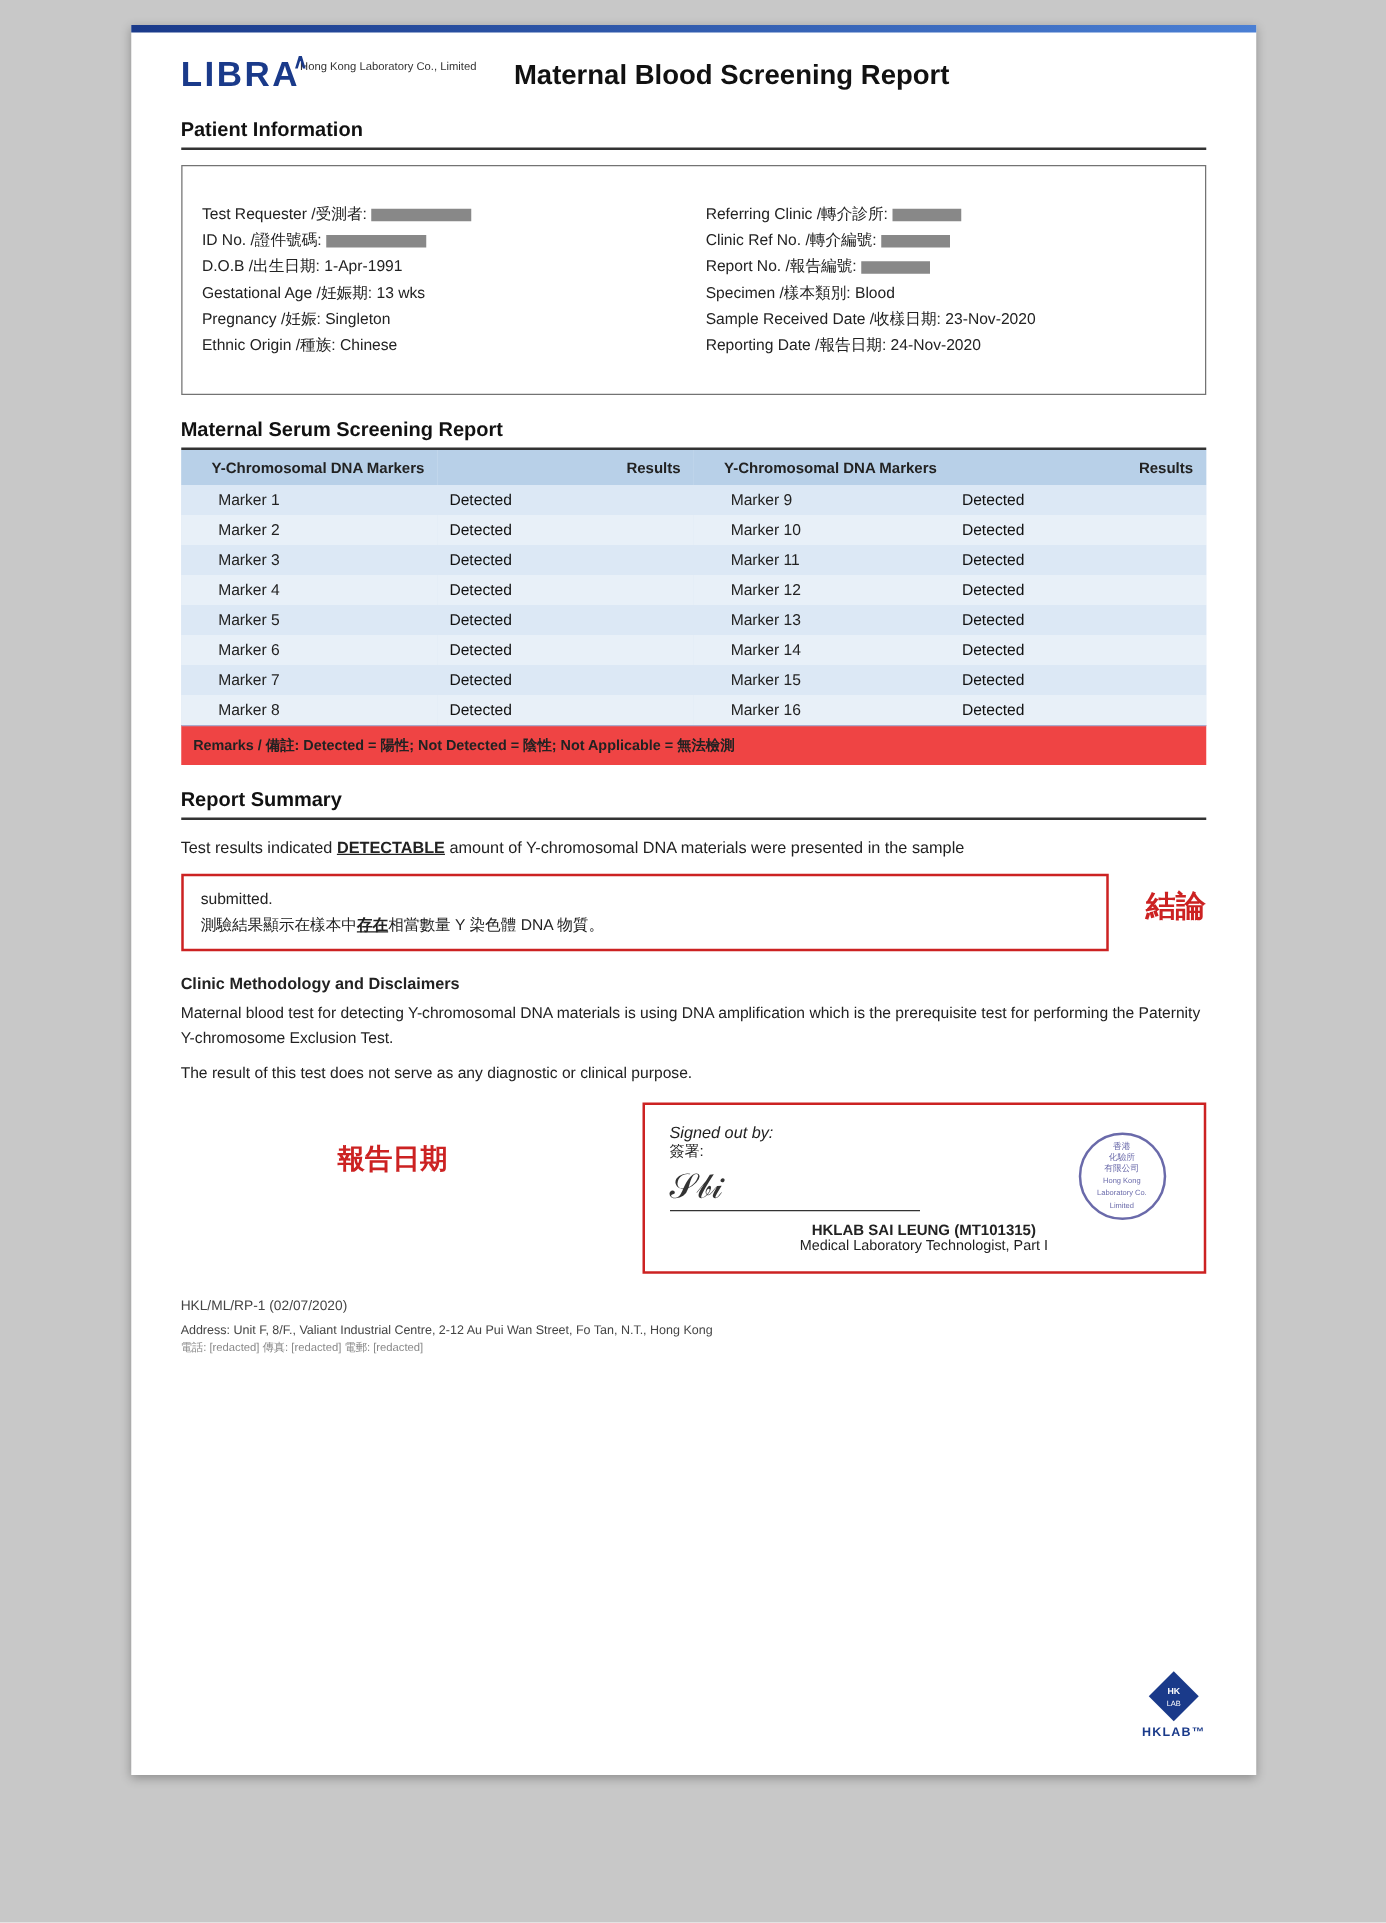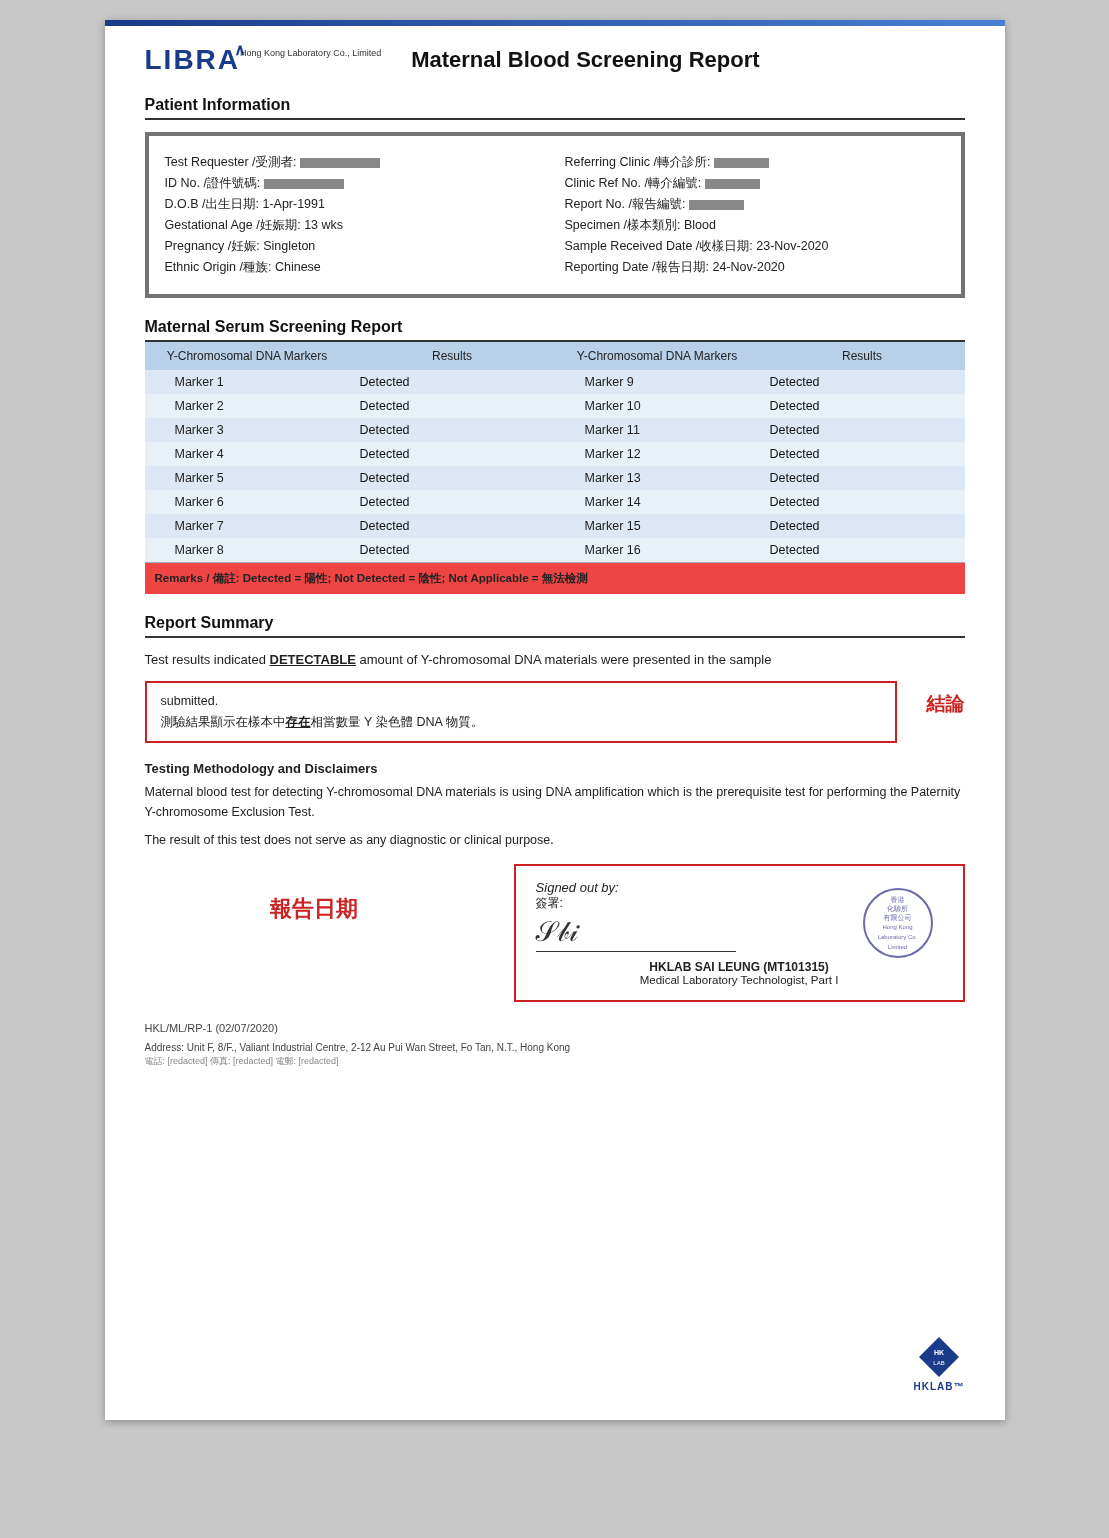--- a/index.html
+++ b/index.html
@@ -55,22 +55,22 @@
     }
     .section-header {
       font-size: 16px;
       font-weight: bold;
       color: #111;
       border-bottom: 2px solid #333;
       padding-bottom: 4px;
       margin-bottom: 12px;
     }
     .patient-info {
-      border: 4px solid #737373;
-      padding: 16px 16px;
+      border: 1px solid #737373;
+      padding: 28px 16px;
       margin-bottom: 20px;
     }
     .patient-grid {
       display: grid;
       grid-template-columns: 1fr 1fr;
       gap: 4px 20px;
     }
     .patient-row {
       font-size: 12.5px;
       color: #222;
@@ -97,23 +97,23 @@
       margin-bottom: 0;
     }
     .markers-table {
       width: 100%;
       border-collapse: collapse;
       background: #dce8f5;
     }
     .markers-table th {
       background: #b8d0e8;
       font-size: 12px;
-      font-weight: normal;
+      font-weight: bold;
       padding: 7px 10px;
-      text-align: center;
+      text-align: right;
       border: none;
     }
     .markers-table td {
       padding: 5px 10px;
       font-size: 12.5px;
     }
     .markers-table tr:nth-child(even) td {
       background: #e8f0f8;
     }
     .markers-table tr:nth-child(odd) td {
@@ -144,21 +144,21 @@
       margin-bottom: 16px;
     }
     .submitted-box {
       border: 2px solid #cc2222;
       padding: 8px 14px;
       font-size: 12.5px;
       line-height: 1.7;
       flex: 1;
     }
     .conclusion-label {
-      font-size: 19px;
+      font-size: 24px;
       font-weight: bold;
       color: #cc2222;
       text-align: center;
       padding-top: 10px;
       flex-shrink: 0;
     }
     .methodology-section {
       margin-bottom: 14px;
     }
     .methodology-title {
@@ -414,21 +414,21 @@
     <div class="conclusion-block">
       <div class="submitted-box">
         <div>submitted.</div>
         <div>測驗結果顯示在樣本中<u><strong>存在</strong></u>相當數量 Y 染色體 DNA 物質。</div>
       </div>
       <div class="conclusion-label">結論</div>
     </div>
   </div>
 
   <div class="methodology-section">
-    <div class="methodology-title">Testing Methodology and Disclaimers</div>
+    <div class="methodology-title">Clinic Methodology and Disclaimers</div>
     <p class="methodology-text">Maternal blood test for detecting Y-chromosomal DNA materials is using DNA amplification which is the prerequisite test for performing the Paternity Y-chromosome Exclusion Test.</p>
     <p class="methodology-text">The result of this test does not serve as any diagnostic or clinical purpose.</p>
   </div>
 
   <div class="bottom-section">
     <div class="chemist-label">報告日期</div>
     <div class="signature-box">
       <div style="position:relative;">
         <div class="stamp-circle">
           <div style="font-size:7px;line-height:1.3;color:#6a6aaa;text-align:center;">香港<br>化驗所<br>有限公司<br><span style="font-size:6px;">Hong Kong<br>Laboratory Co.<br>Limited</span></div>

